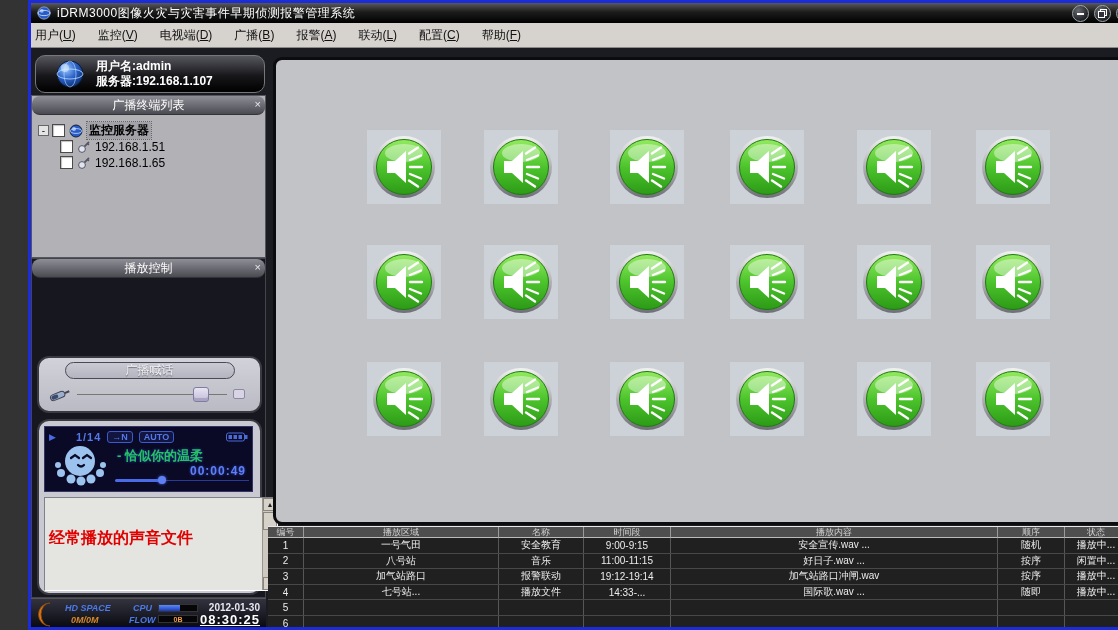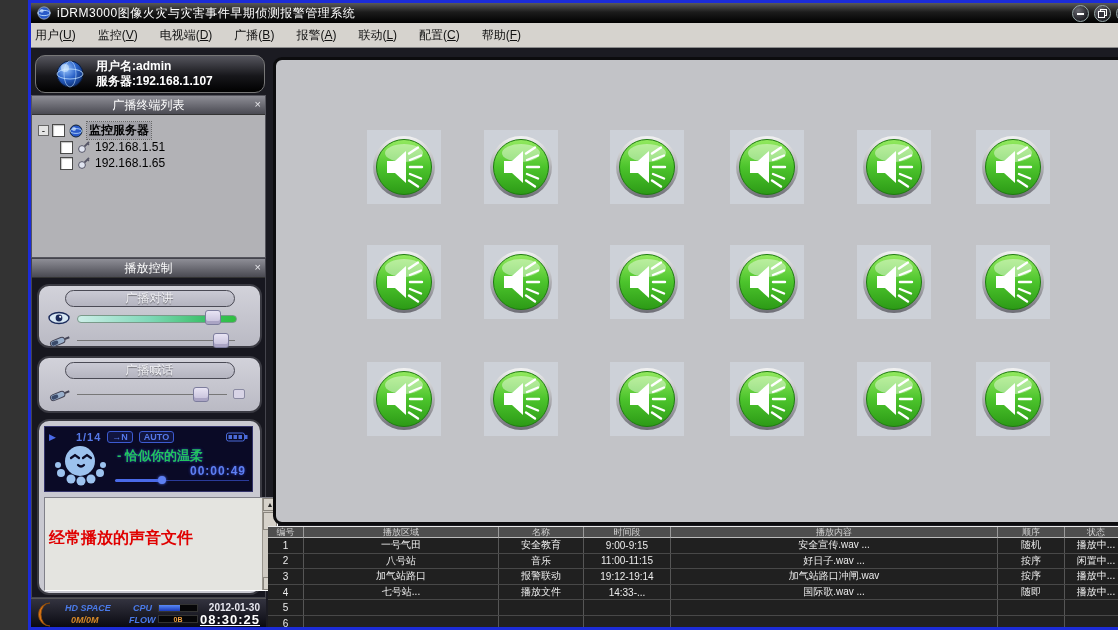--- a/index.html
+++ b/index.html
@@ -26,27 +26,27 @@
 
   
   .user-panel{position:absolute;left:4px;top:52px;width:230px;height:38px;border-radius:10px;
     border:1px solid #777;background:linear-gradient(180deg,#56565e 0%,#17171b 55%,#000 100%);
     display:flex;align-items:center;padding:2px 6px;}
   .user-panel .globe{width:32px;height:32px;margin:0 10px 0 12px;}
   .user-lines{color:#fff;font-size:12px;font-weight:bold;line-height:15px;white-space:nowrap;}
 
   .panel{position:absolute;background:#b2b2b6;border:1px solid #55555d;}
   .panel-header{height:19px;background:linear-gradient(180deg,#8e8e96,#4a4a52);
-    border-bottom:1px solid #333;color:#fff;font-size:12px;text-align:center;line-height:18px;position:relative;}
+    border-bottom:1px solid #333;color:#fff;font-size:12px;text-align:center;line-height:18px;position:relative;border-radius:8px;}
   .panel-close{position:absolute;right:4px;top:0;font-size:11px;color:#e8e8ec;cursor:pointer;line-height:16px;}
 
   #tree-panel{left:0;top:92px;width:235px;height:163px;}
   .tree{padding:8px 0 0 6px;font-size:12px;color:#000;}
   .tree-row{display:flex;align-items:center;height:15px;margin-bottom:1px;}
-  .tree-row.child{padding-left:22px;align-items:flex-end;}
+  .tree-row.child{padding-left:22px;}
   .expander{width:11px;height:11px;border:1px solid #666;background:#e4e4e4;font-size:10px;
     line-height:9px;text-align:center;margin-right:3px;color:#222;cursor:pointer;}
   .cbx{width:13px;height:13px;border:1px solid #4a4a4a;background:#fff;margin-right:4px;
     box-shadow:inset 1px 1px 1px rgba(0,0,0,.25);cursor:pointer;}
   .node-ico{width:14px;height:14px;margin-right:4px;flex:0 0 auto;}
   .node-label.sel{background:#a2a2a8;outline:1px dotted #666;padding:0 2px;font-weight:bold;}
 
   #pb-panel{left:0;top:255px;width:235px;height:340px;background:#17171f;border:1px solid #44444c;}
   .group{position:absolute;left:5px;width:225px;border:2px solid #3a3a42;border-radius:12px;
     background:linear-gradient(180deg,#d2d2da,#babac4);}
@@ -224,43 +224,20 @@
       </div>
     </div>
   </div>
 
   <div class="panel" id="pb-panel">
     <div class="panel-header">
       <span>播放控制</span>
       <span class="panel-close">×</span>
     </div>
 
-    <div class="group" style="top:25px;height:64px;">
-      <div class="pill">广播对讲</div>
-      <div class="slider-row">
-        <svg class="sl-ico" width="24" height="14" viewBox="0 0 24 14">
-          <ellipse cx="12" cy="7" rx="10" ry="5.5" fill="#d8e8f4" stroke="#1a2a5a" stroke-width="1.4"></ellipse>
-          <circle cx="12" cy="7" r="3.4" fill="#1a2a5a"></circle>
-            <circle cx="13.2" cy="5.8" r="1.1" fill="#fff"></circle>
-        </svg>
-        <div class="track-grad"></div>
-        <div class="thumb" style="left:158px;"></div>
-      </div>
-      <div class="slider-row" style="height:18px;">
-        <svg class="sl-ico" width="26" height="15" viewBox="0 0 26 15">
-          <g transform="rotate(-22 13 8)">
-            <rect x="3" y="5" width="15" height="6" rx="3" fill="#9ab0cc" stroke="#445"></rect>
-            <rect x="4" y="6" width="7" height="4" rx="2" fill="#3a4a6a"></rect>
-            <line x1="18" y1="8" x2="23" y2="8" stroke="#445" stroke-width="2"></line>
-          </g>
-        </svg>
-        <div class="track-line"></div>
-        <div class="thumb" style="left:166px;top:2px;"></div>
-      </div>
-    </div>
 
     <div class="group" style="top:97px;height:57px;">
       <div class="pill">广播喊话</div>
       <div class="slider-row" style="margin-top:6px;">
         <svg class="sl-ico" width="26" height="15" viewBox="0 0 26 15">
           <g transform="rotate(-22 13 8)">
             <rect x="3" y="5" width="15" height="6" rx="3" fill="#9ab0cc" stroke="#445"></rect>
             <rect x="4" y="6" width="7" height="4" rx="2" fill="#3a4a6a"></rect>
             <line x1="18" y1="8" x2="23" y2="8" stroke="#445" stroke-width="2"></line>
           </g>

